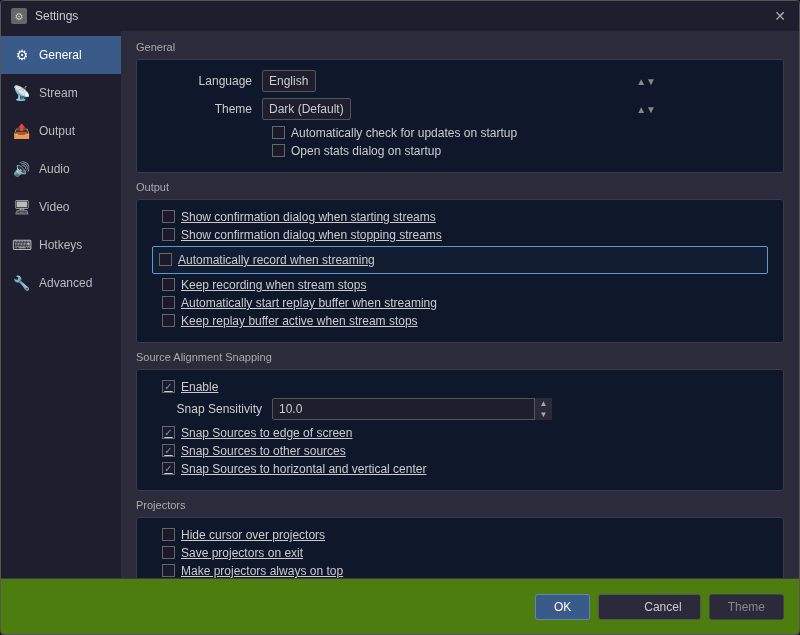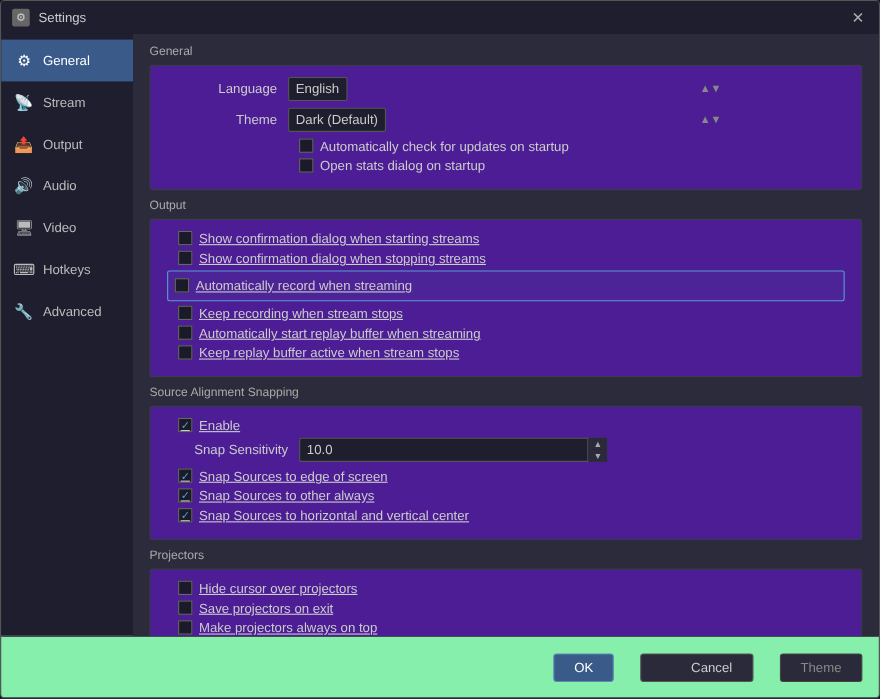--- a/index.html
+++ b/index.html
@@ -103,21 +103,21 @@
     .section {
       margin-bottom: 6px;
     }
     .section-label {
       color: #aaa;
       font-size: 11px;
       margin-bottom: 6px;
       font-weight: normal;
     }
     .section-box {
-      background: #4c1d95;
+      background: #0f172a;
       border: 1px solid #3a3a4a;
       border-radius: 3px;
       padding: 10px 15px;
       margin-bottom: 8px;
     }
     .field-row {
       display: flex;
       align-items: center;
       margin-bottom: 6px;
     }
@@ -233,27 +233,27 @@
       border: none;
       color: #aaa;
       cursor: pointer;
       font-size: 8px;
       display: flex;
       align-items: center;
       justify-content: center;
       line-height: 1;
     }
     .footer {
-      background: #86efac;
+      background: #4d7c0f;
       height: 56px;
       display: flex;
       align-items: center;
       justify-content: flex-end;
       padding: 0 15px;
-      gap: 24px;
+      gap: 8px;
       flex-shrink: 0;
       border-top: 1px solid #3a3a4a;
     }
     .footer-btn {
       padding: 5px 18px;
       font-size: 12px;
       border-radius: 3px;
       cursor: pointer;
       border: 1px solid #555;
     }
@@ -400,21 +400,21 @@
                 <button class="spin-btn">▼</button>
               </div>
             </div>
           </div>
           <div class="checkbox-row no-indent">
             <div class="cb checked">✓</div>
             <span class="cb-label">Snap Sources to edge of screen</span>
           </div>
           <div class="checkbox-row no-indent">
             <div class="cb checked">✓</div>
-            <span class="cb-label">Snap Sources to other always</span>
+            <span class="cb-label">Snap Sources to other sources</span>
           </div>
           <div class="checkbox-row no-indent">
             <div class="cb checked">✓</div>
             <span class="cb-label">Snap Sources to horizontal and vertical center</span>
           </div>
         </div>
       </div>
 
       <div class="section">
         <div class="section-label">Projectors</div>

